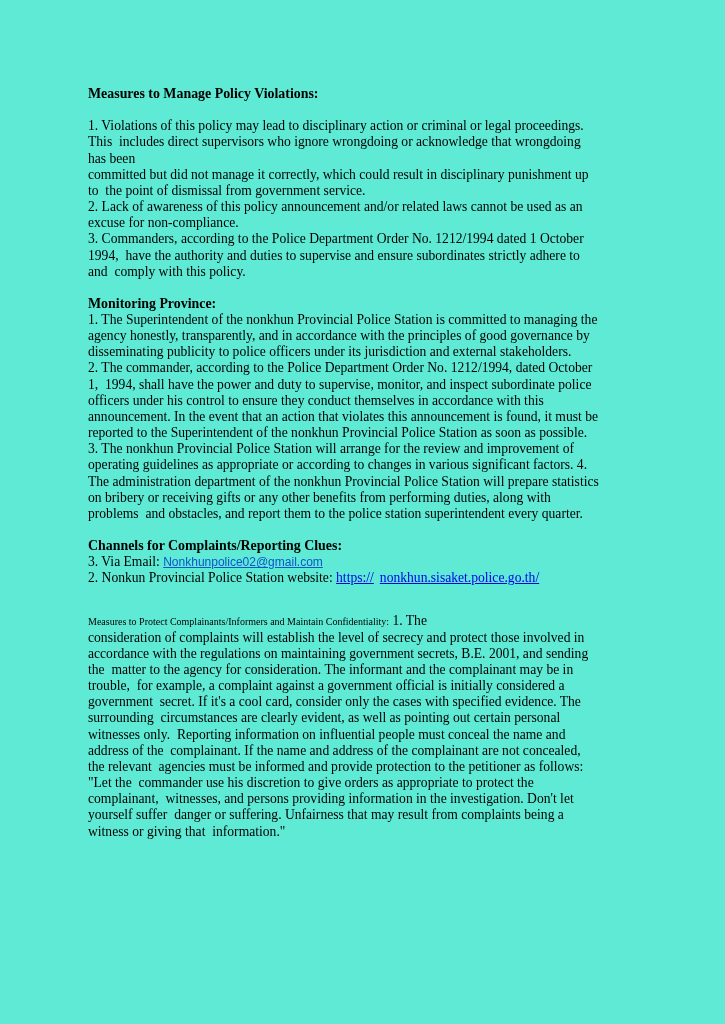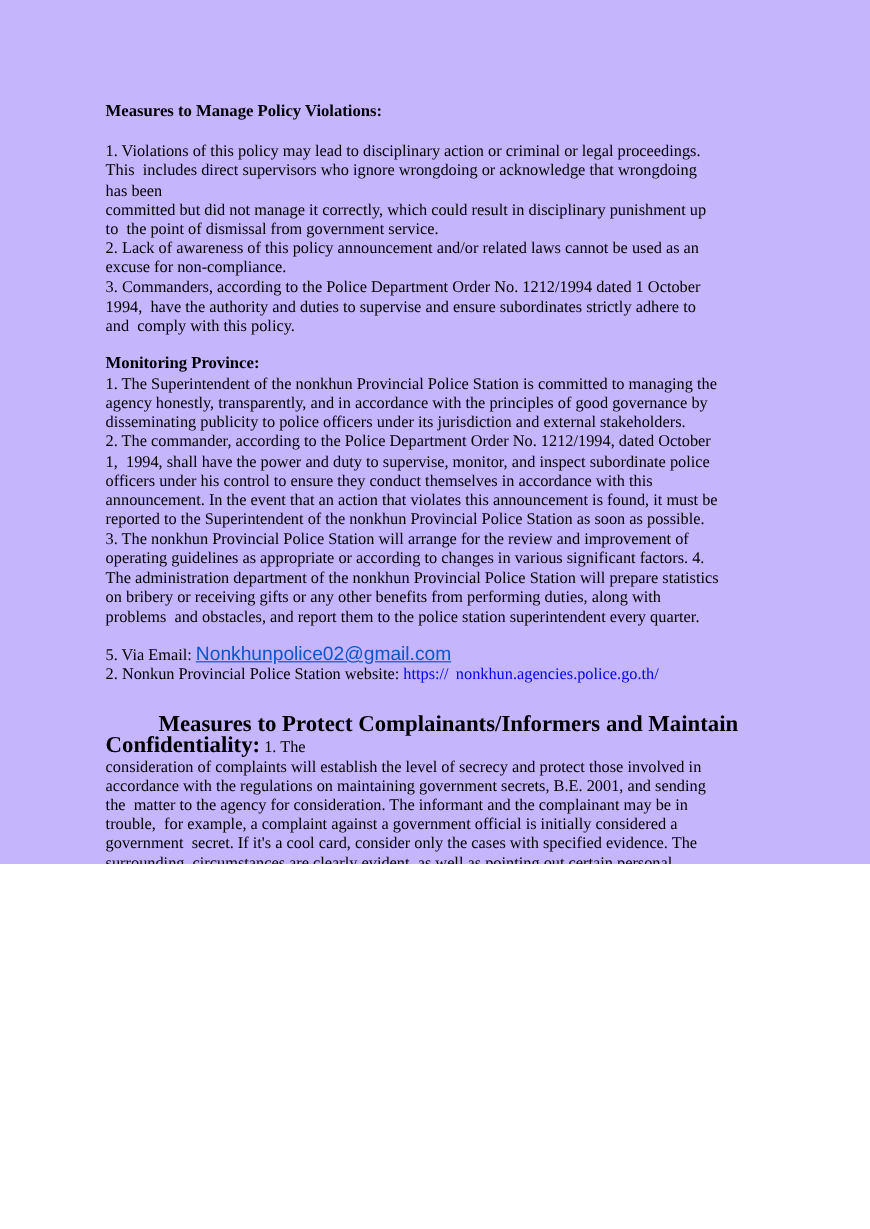--- a/index.html
+++ b/index.html
@@ -3,22 +3,22 @@
 <meta charset="utf-8">
 <style>
   html, body {
     margin: 0;
     padding: 0;
     background: #ffffff;
   }
   .page {
     position: relative;
     width: 725px;
-    height: 720px;
-    background: #c4b5fd;
+    height: 1024px;
+    background: #5eead4;
     box-sizing: border-box;
     padding: 86px 20px 0 88px;
     font-family: "Liberation Serif", "DejaVu Serif", serif;
     font-size: 13.6px;
     line-height: 16.15px;
     color: #000000;
     overflow: hidden;
   }
   .content {
     width: 615px;
@@ -38,33 +38,33 @@
     margin: 0;
     padding: 0;
     white-space: pre-wrap;
   }
   p.doc-line {
     margin: 0;
     padding: 0;
     white-space: pre-wrap;
   }
   .inline-heading {
-    font-weight: bold;
-    font-size: 19px;
-    margin-left: 44px;
+    font-weight: normal;
+    font-size: 10px;
   }
   a.email-link {
     font-family: "Liberation Sans", "DejaVu Sans", sans-serif;
-    font-size: 16px;
+    font-size: 12px;
     color: #1155cc;
     text-decoration: underline;
     cursor: pointer;
   }
   a.web-link {
     color: #0000ee;
+    text-decoration: underline;
     cursor: pointer;
   }
   a.web-link.host { margin-left: 6px; }
 </style>
 </head>
 <body>
 
 <div class="page">
   <div class="content">
 
@@ -93,22 +93,23 @@
 announcement. In the event that an action that violates this announcement is found, it must be
 reported to the Superintendent of the nonkhun Provincial Police Station as soon as possible.
 3. The nonkhun Provincial Police Station will arrange for the review and improvement of
 operating guidelines as appropriate or according to changes in various significant factors. 4.
 The administration department of the nonkhun Provincial Police Station will prepare statistics
 on bribery or receiving gifts or any other benefits from performing duties, along with
 problems  and obstacles, and report them to the police station superintendent every quarter.</p>
     </section>
 
     <section class="section-gap">
-      <p class="doc-line"><span>5. Via Email: </span><a class="email-link">Nonkhunpolice02@gmail.com</a></p>
-      <p class="doc-line"><span>2. Nonkun Provincial Police Station website: </span><a class="web-link">https://</a><a class="web-link host">nonkhun.agencies.police.go.th/</a></p>
+      <h3 class="doc-heading">Channels for Complaints/Reporting Clues:</h3>
+      <p class="doc-line"><span>3. Via Email: </span><a class="email-link">Nonkhunpolice02@gmail.com</a></p>
+      <p class="doc-line"><span>2. Nonkun Provincial Police Station website: </span><a class="web-link">https://</a><a class="web-link host">nonkhun.sisaket.police.go.th/</a></p>
     </section>
 
     <section class="section-gap-lg">
       <p class="doc-body"><span class="inline-heading">Measures to Protect Complainants/Informers and Maintain Confidentiality:</span><span> 1. The
 consideration of complaints will establish the level of secrecy and protect those involved in
 accordance with the regulations on maintaining government secrets, B.E. 2001, and sending
 the  matter to the agency for consideration. The informant and the complainant may be in
 trouble,  for example, a complaint against a government official is initially considered a
 government  secret. If it's a cool card, consider only the cases with specified evidence. The
 surrounding  circumstances are clearly evident, as well as pointing out certain personal

